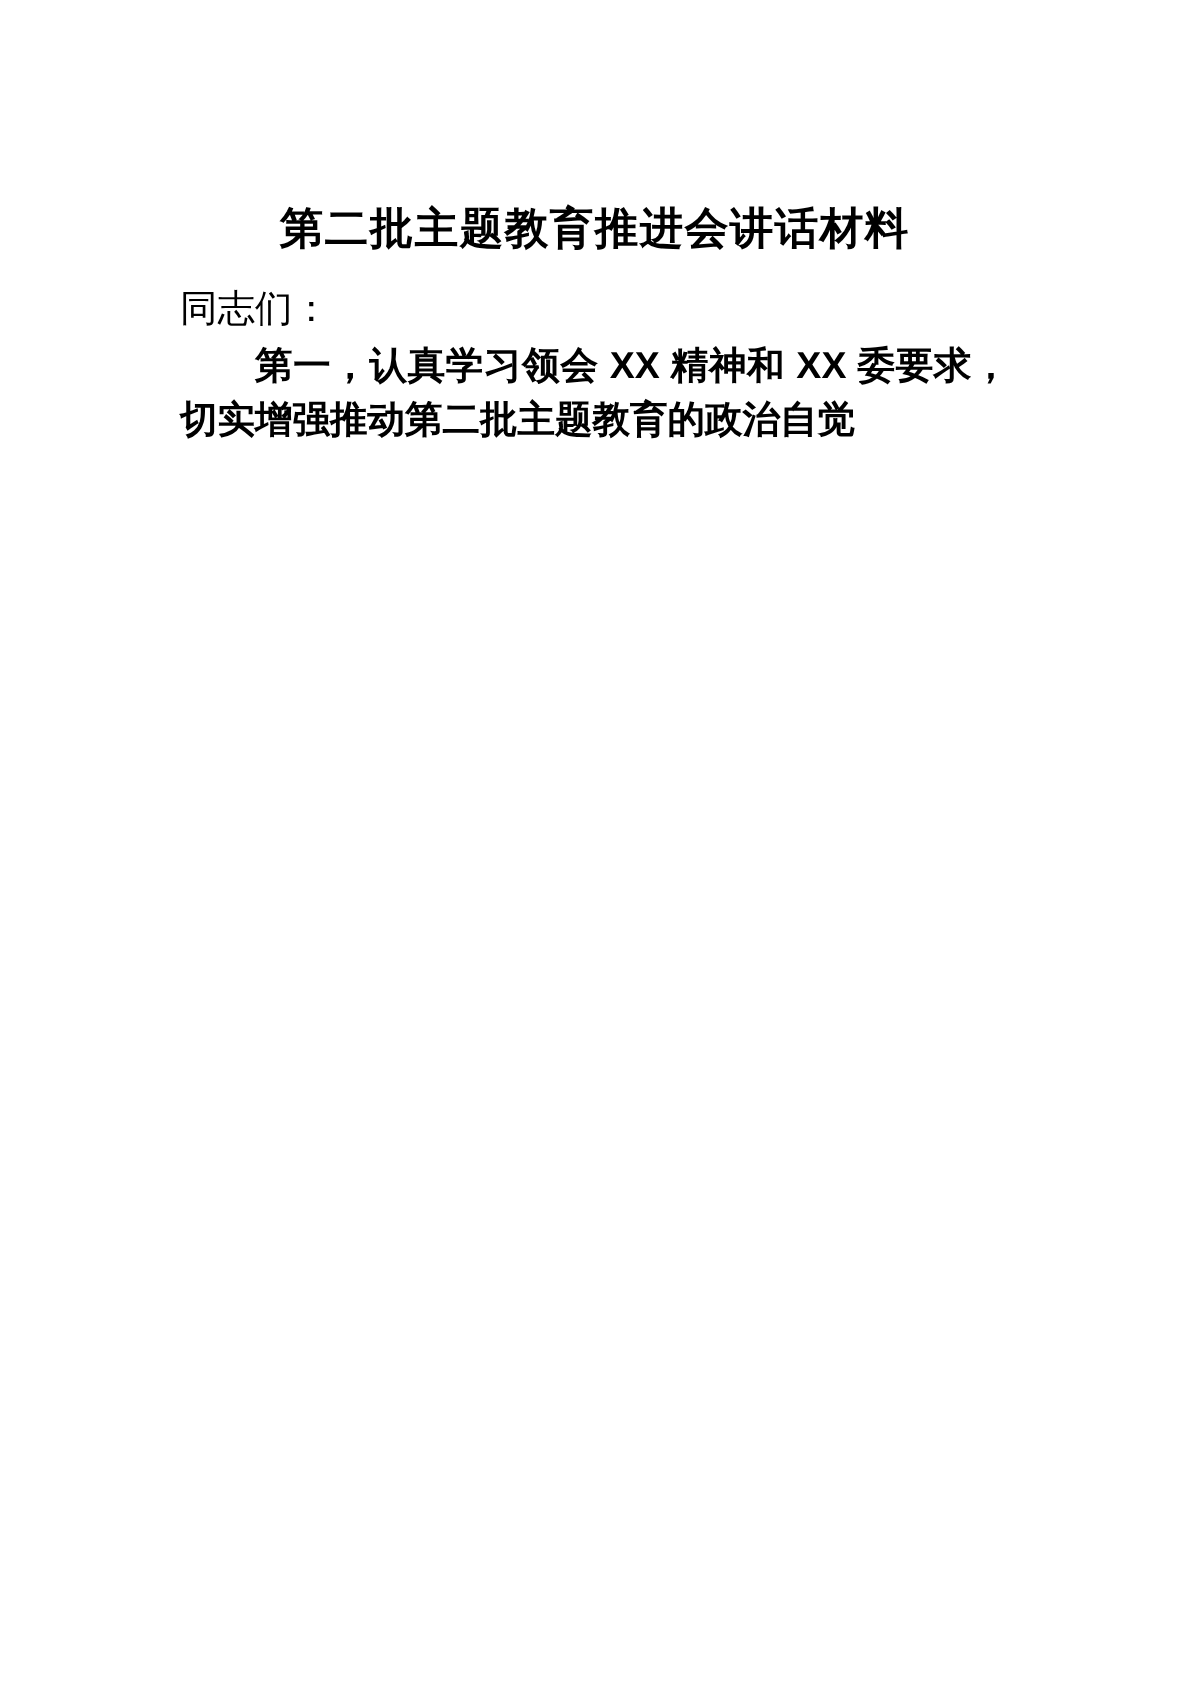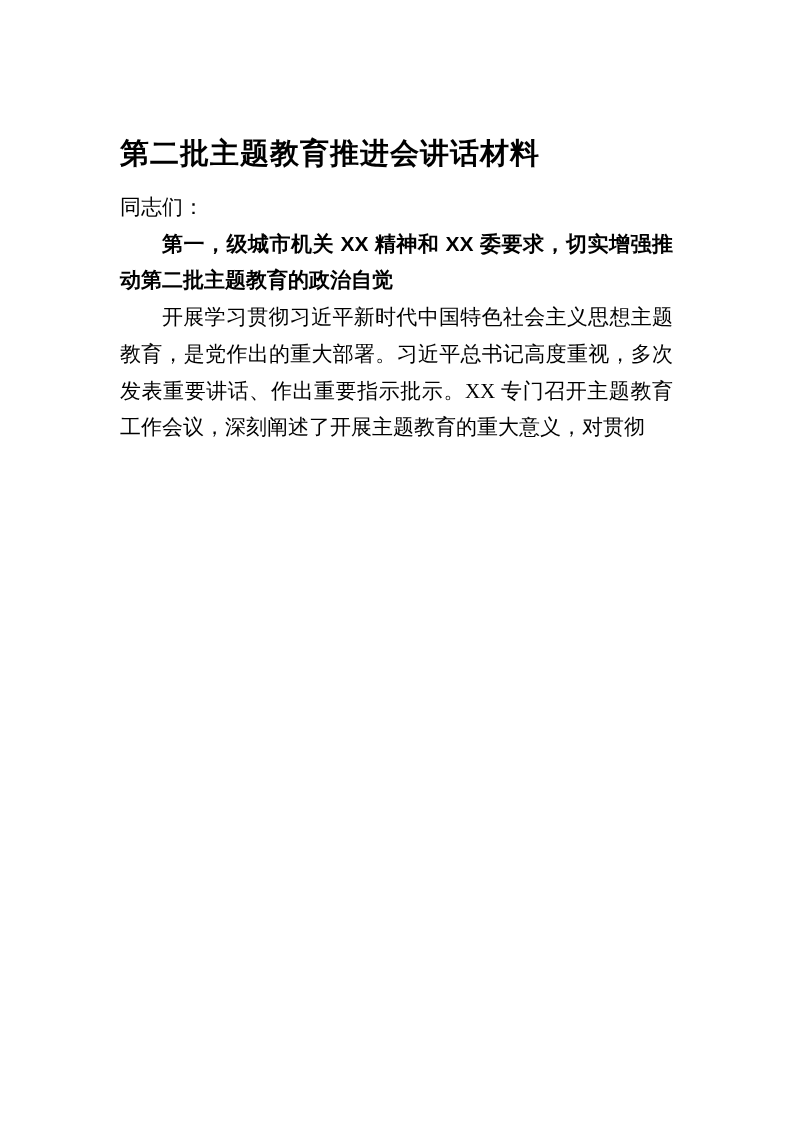--- a/index.html
+++ b/index.html
@@ -19,25 +19,26 @@
     height: 1122px;
     padding: 131px 120px 40px 120px;
     background: #ffffff;
     overflow: hidden;
   }
   .doc-title {
     font-family: "Liberation Sans", sans-serif;
     font-weight: 700;
     font-size: 29px;
     line-height: 45px;
+    text-align: center;
     margin: 0 0 13px 0;
     letter-spacing: 1px;
   }
   .para {
-    font-size: 21px;
+    font-size: 25px;
     line-height: 36.7px;
     margin: 0;
     text-align: justify;
     text-justify: inter-ideograph;
     text-indent: 2em;
     word-break: break-all;
   }
   .salutation {
     text-indent: 0;
   }
@@ -49,16 +50,15 @@
 </head>
 <body>
 
 <div class="page">
   <h1 class="doc-title">第二批主题教育推进会讲话材料</h1>
 
   <p class="para salutation">同志们：</p>
 
 
 
-  <p class="para heading">第一，级城市机关 XX 精神和 XX 委要求，切实增强推动第二批主题教育的政治自觉</p>
+  <p class="para heading">第一，认真学习领会 XX 精神和 XX 委要求，切实增强推动第二批主题教育的政治自觉</p>
 
-  <p class="para">开展学习贯彻习近平新时代中国特色社会主义思想主题教育，是党作出的重大部署。习近平总书记高度重视，多次发表重要讲话、作出重要指示批示。XX 专门召开主题教育工作会议，深刻阐述了开展主题教育的重大意义，对贯彻</p>
 </div>
 
 </body></html>

